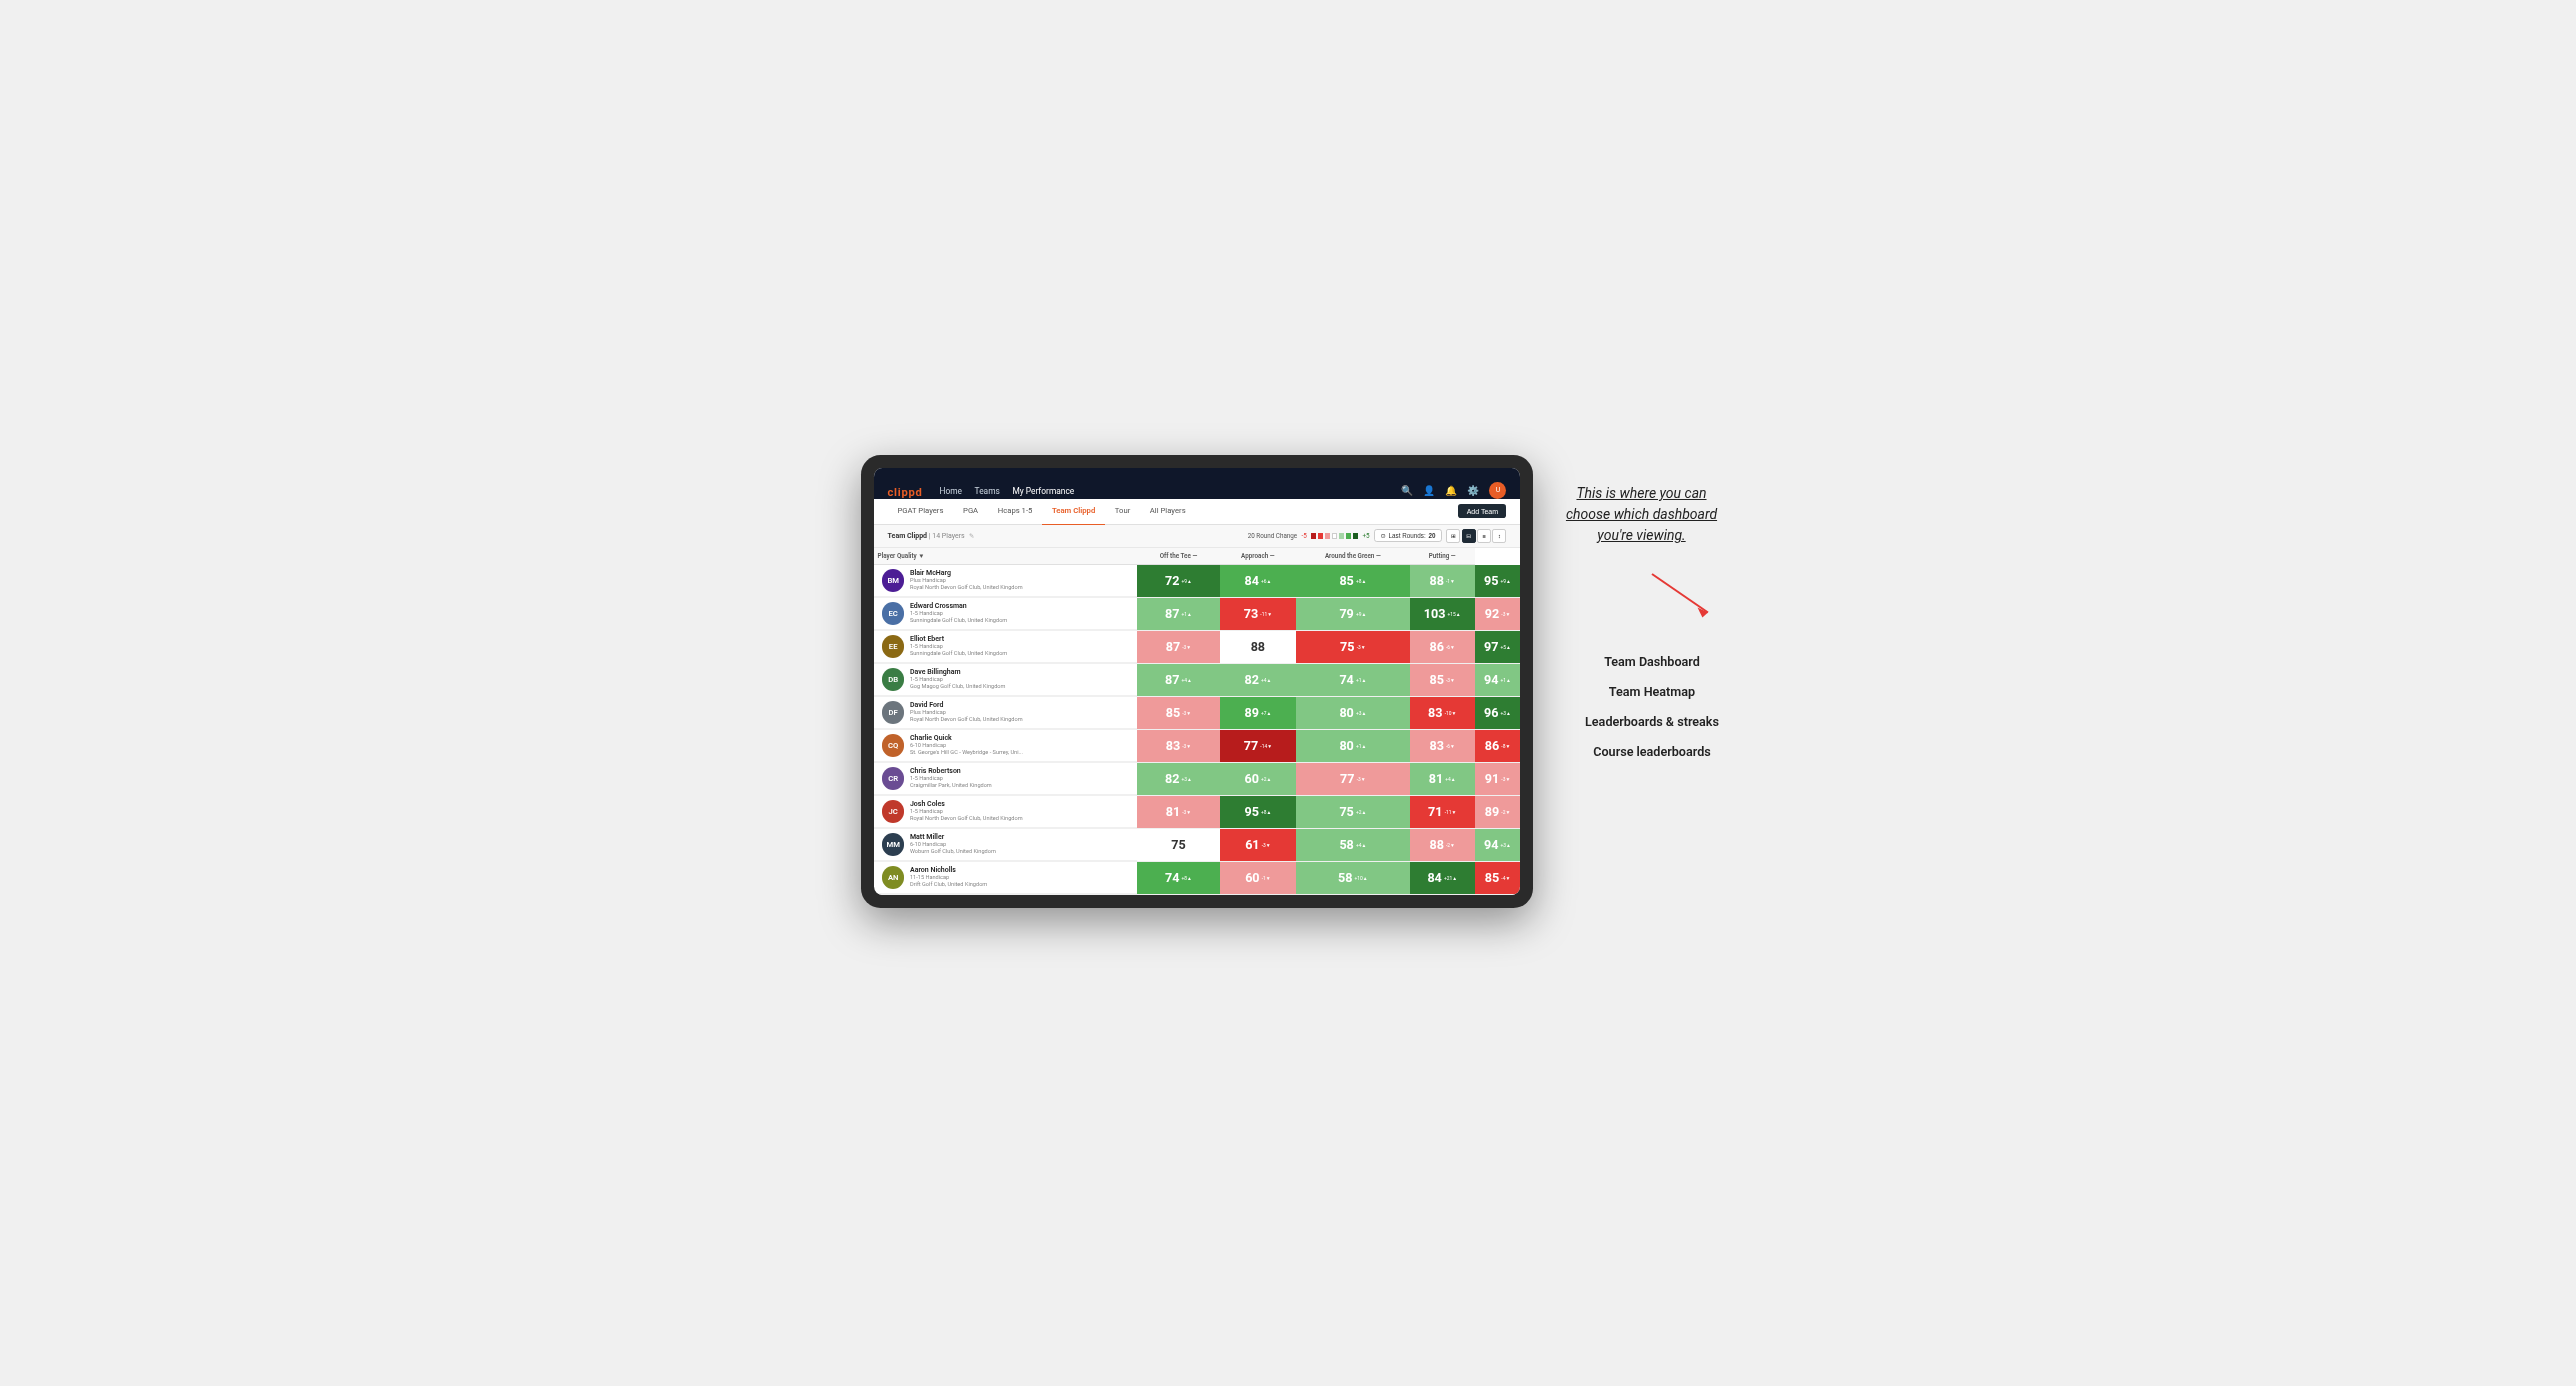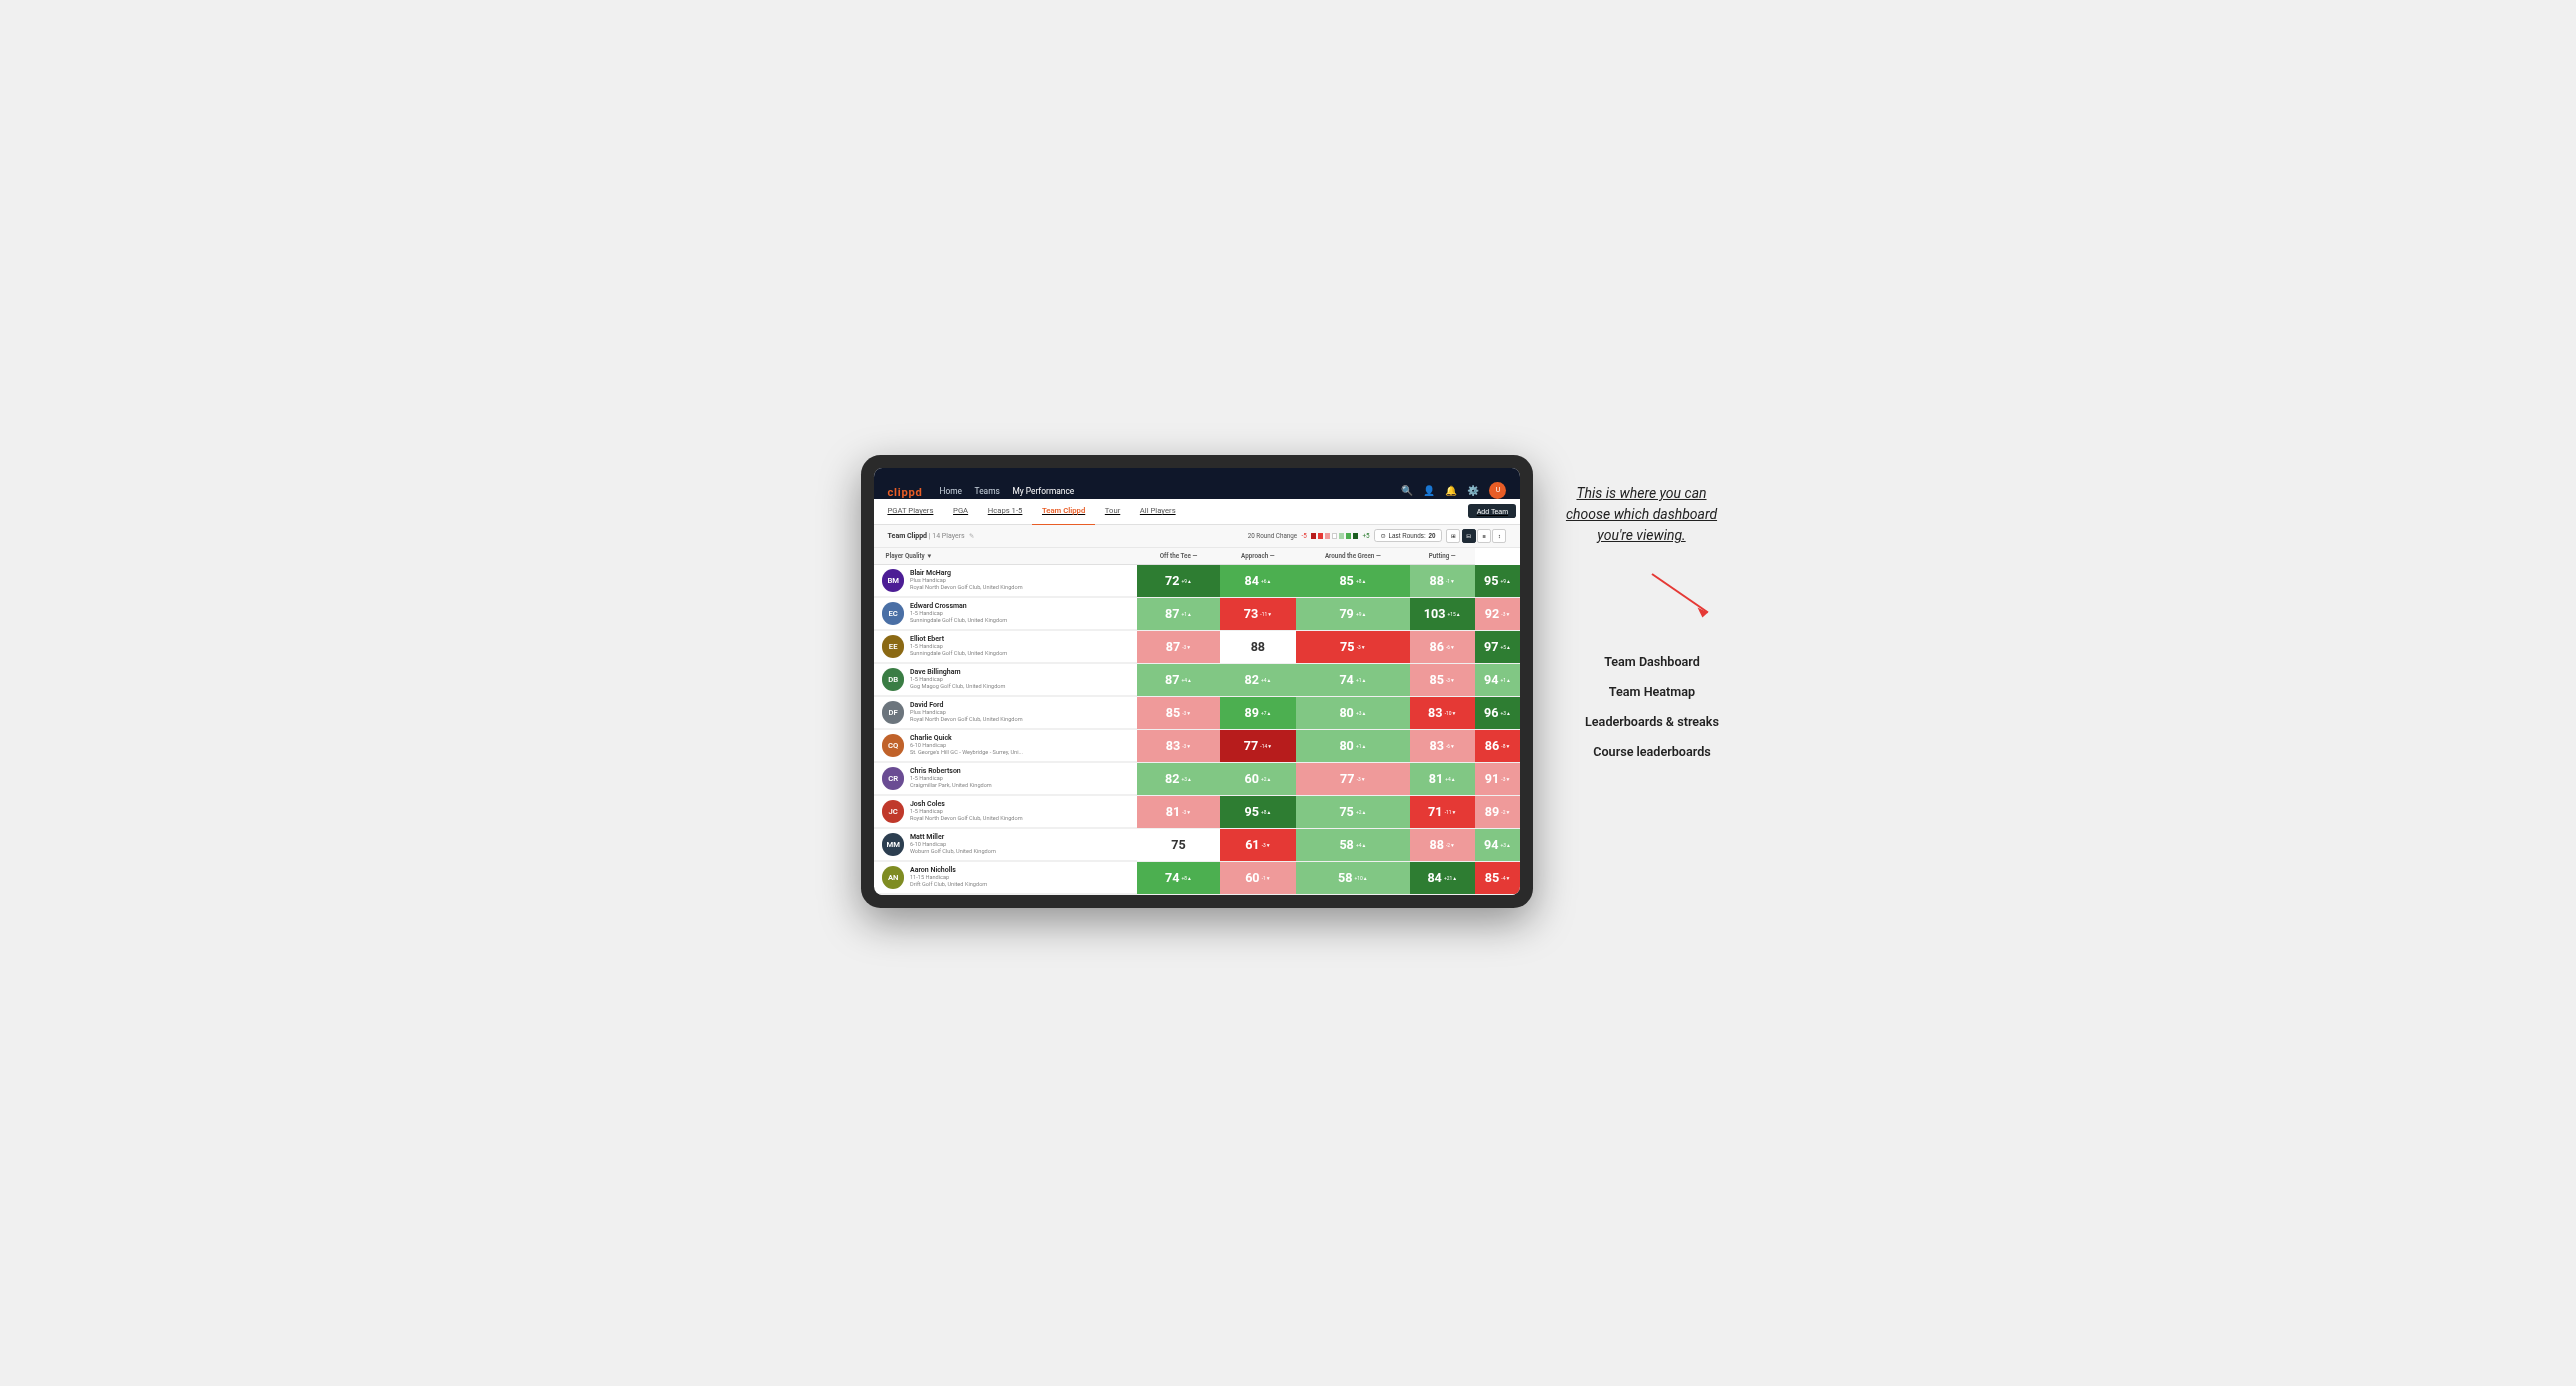--- a/index.html
+++ b/index.html
@@ -95,25 +95,24 @@
       justify-content: center;
       color: #fff;
       font-size: 7px;
     }
 
     
     .tab-bar {
       background: #fff;
       display: flex;
       align-items: center;
-      padding: 0 4px;
+      padding: 0 14px;
       height: 26.6px;
       border-bottom: 0.7px solid #e0e0e0;
       gap: 0;
-      text-decoration: underline;
     }
 
     .tab-item {
       color: #555;
       font-size: 7.7px;
       padding: 0 9.8px;
       height: 26.6px;
       display: flex;
       align-items: center;
       cursor: pointer;
@@ -239,21 +238,21 @@
       padding: 4.2px 5.6px;
       text-align: center;
       font-size: 6.3px;
       color: #555;
       font-weight: 600;
       white-space: nowrap;
     }
 
     .col-header.player-col {
       text-align: left;
-      padding-left: 12px;
+      padding-left: 4px;
     }
 
     .player-cell {
       display: flex;
       align-items: center;
       gap: 5.6px;
       padding: 4.2px 5.6px 4.2px 8.4px;
       border-bottom: 0.7px solid #f0f0f0;
       min-width: 126px;
     }

